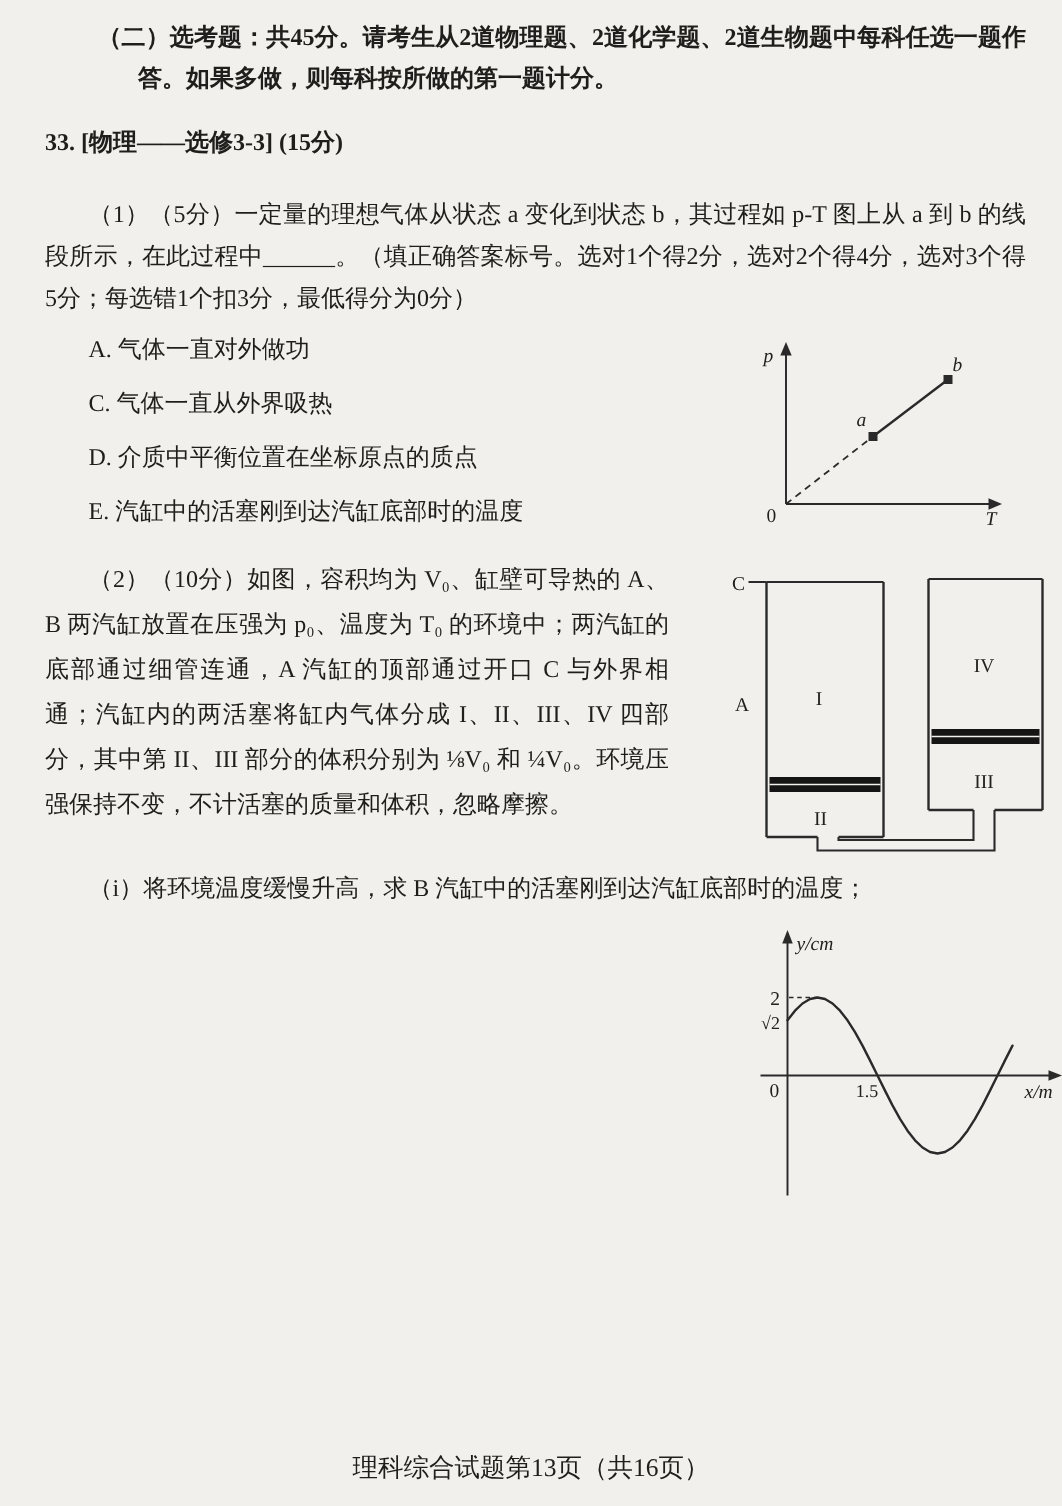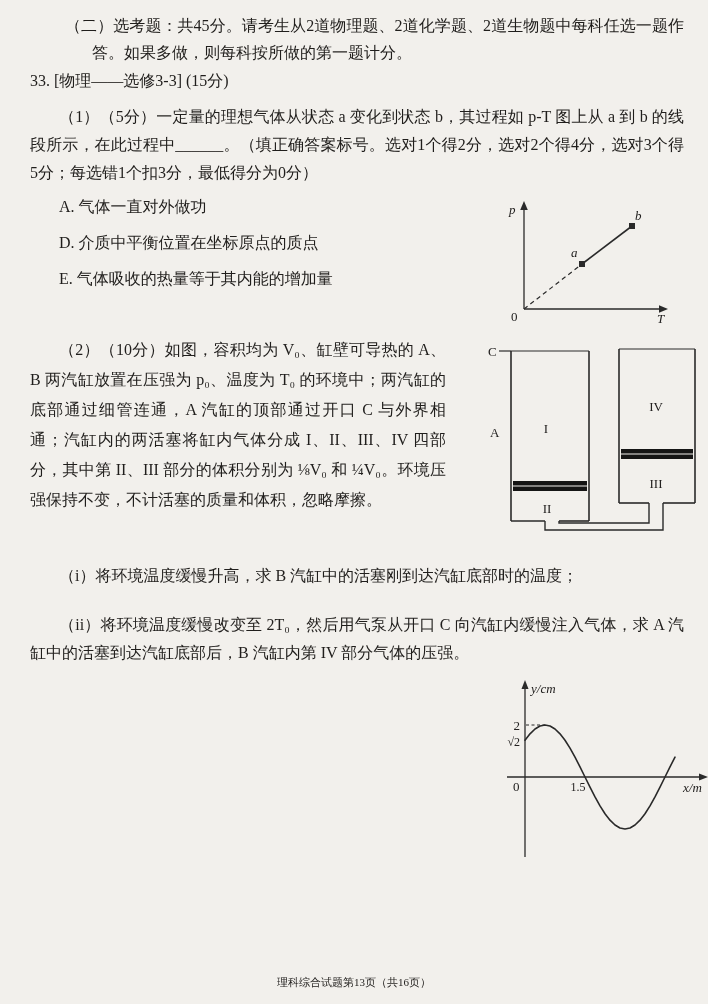--- a/index.html
+++ b/index.html
@@ -7,59 +7,59 @@
   body {
     background:#f2f0ec;
     font-family:"Liberation Serif","DejaVu Serif",serif;
     color:#201e1c;
     font-size:16px;
     position:relative;
     overflow:hidden;
   }
   .page { padding:12px 24px 0 30px; }
   .intro {
-    font-weight:400;
+    font-weight:700;
     line-height:27px;
     padding-left:62px;
     text-indent:-27px;
     text-align:justify;
   }
-  .q-header { font-weight:400; margin-top:3px; line-height:24px; }
+  .q-header { font-weight:700; margin-top:18px; line-height:24px; }
   .para {
-    margin-top:10px;
+    margin-top:22px;
     line-height:28px;
     text-indent:29px;
     text-align:justify;
   }
   .opts-row { display:flex; margin-top:8px; }
   .options { flex:1 1 auto; padding-left:29px; }
   .option { line-height:24px; margin-bottom:12px; }
   .pt-fig { flex:0 0 180px; width:180px; padding-top:2px; }
   .wrapfig-para {
     margin-top:6px;
     line-height:30px;
     text-indent:29px;
     text-align:justify;
     overflow:visible;
   }
   .wrapfig-para::after { content:""; display:block; clear:both; }
   .cyl-fig { float:right; width:228px; height:202px; margin:2px 0 2px 10px; }
   .wave-fig { float:right; width:220px; height:188px; margin:0 0 2px 8px; }
   .sub {
-    margin-top:21px;
+    margin-top:1px;
     line-height:28px;
     text-indent:29px;
     text-align:justify;
   }
   .q34para { margin-top:12px; line-height:29px; text-indent:29px; text-align:justify; }
   .footer {
     position:absolute;
     left:0; right:0; bottom:14px;
     text-align:center;
-    font-size:11px;
+    font-size:17px;
   }
   svg text {
     font-family:"Liberation Serif","DejaVu Serif",serif;
     font-size:13px;
     fill:#232120;
   }
   svg text.it { font-style:italic; }
   svg text.sm { font-size:12px; }
 </style>
 </head>
@@ -69,22 +69,23 @@
 
   <div class="intro">（二）选考题：共45分。请考生从2道物理题、2道化学题、2道生物题中每科任选一题作答。如果多做，则每科按所做的第一题计分。</div>
 
   <div class="q-header">33. [物理——选修3-3] (15分)</div>
 
   <div class="para">（1）（5分）一定量的理想气体从状态 a 变化到状态 b，其过程如 p-T 图上从 a 到 b 的线段所示，在此过程中______。（填正确答案标号。选对1个得2分，选对2个得4分，选对3个得5分；每选错1个扣3分，最低得分为0分）</div>
 
   <div class="opts-row">
     <div class="options">
       <div class="option">A. 气体一直对外做功</div>
+      <div class="option">C. 气体一直从外界吸热</div>
       <div class="option">D. 介质中平衡位置在坐标原点的质点</div>
-      <div class="option">E. 气体吸收的热量等于其内能的增加量</div>
+      <div class="option">E. 汽缸中的活塞刚到达汽缸底部时的温度</div>
     </div>
 
     <div class="pt-fig">
       <svg viewBox="0 0 170 128" width="170" height="128">
         <line x1="20" y1="12" x2="20" y2="112" stroke="#2a2a2a" stroke-width="1.3"></line>
         <polygon points="20,4 16.2,13 23.8,13" fill="#2a2a2a"></polygon>
         <line x1="20" y1="112" x2="156" y2="112" stroke="#2a2a2a" stroke-width="1.3"></line>
         <polygon points="164,112 155,108.2 155,115.8" fill="#2a2a2a"></polygon>
         <line x1="20" y1="112" x2="78" y2="67" stroke="#2a2a2a" stroke-width="1.2" stroke-dasharray="4.5 3.5"></line>
         <line x1="78" y1="67" x2="128" y2="29" stroke="#2a2a2a" stroke-width="1.6"></line>
@@ -129,21 +130,20 @@
 
         <polyline points="60,184 60,193 178,193 178,166" fill="none" stroke="#2a2a2a" stroke-width="1.4"></polyline>
         <polyline points="74,184 74,186 164,186 164,166" fill="none" stroke="#2a2a2a" stroke-width="1.4"></polyline>
       </svg>
     </div>
     <span>（2）（10分）如图，容积均为 V₀、缸壁可导热的 A、B 两汽缸放置在压强为 p₀、温度为 T₀ 的环境中；两汽缸的底部通过细管连通，A 汽缸的顶部通过开口 C 与外界相通；汽缸内的两活塞将缸内气体分成 I、II、III、IV 四部分，其中第 II、III 部分的体积分别为 ⅛V₀ 和 ¼V₀。环境压强保持不变，不计活塞的质量和体积，忽略摩擦。</span>
   </div>
 
   <div class="sub">（i）将环境温度缓慢升高，求 B 汽缸中的活塞刚到达汽缸底部时的温度；</div>
 
-  <div class="sub">（ii）将环境温度缓慢改变至 2T₀，然后用气泵从开口 C 向汽缸内缓慢注入气体，求 A 汽缸中的活塞到达汽缸底部后，B 汽缸内第 IV 部分气体的压强。</div>
 
 
   <div class="q34para wrapfig-para">
     <div class="wave-fig">
       <svg viewBox="0 0 220 186" width="220" height="186">
         <line x1="32" y1="8" x2="32" y2="178" stroke="#2a2a2a" stroke-width="1.3"></line>
         <polygon points="32,1 28.5,10 35.5,10" fill="#2a2a2a"></polygon>
         <line x1="14" y1="98" x2="208" y2="98" stroke="#2a2a2a" stroke-width="1.3"></line>
         <polygon points="215,98 206,94.5 206,101.5" fill="#2a2a2a"></polygon>
         <line x1="33" y1="46" x2="52" y2="46" stroke="#2a2a2a" stroke-width="1" stroke-dasharray="3 2.5"></line>

